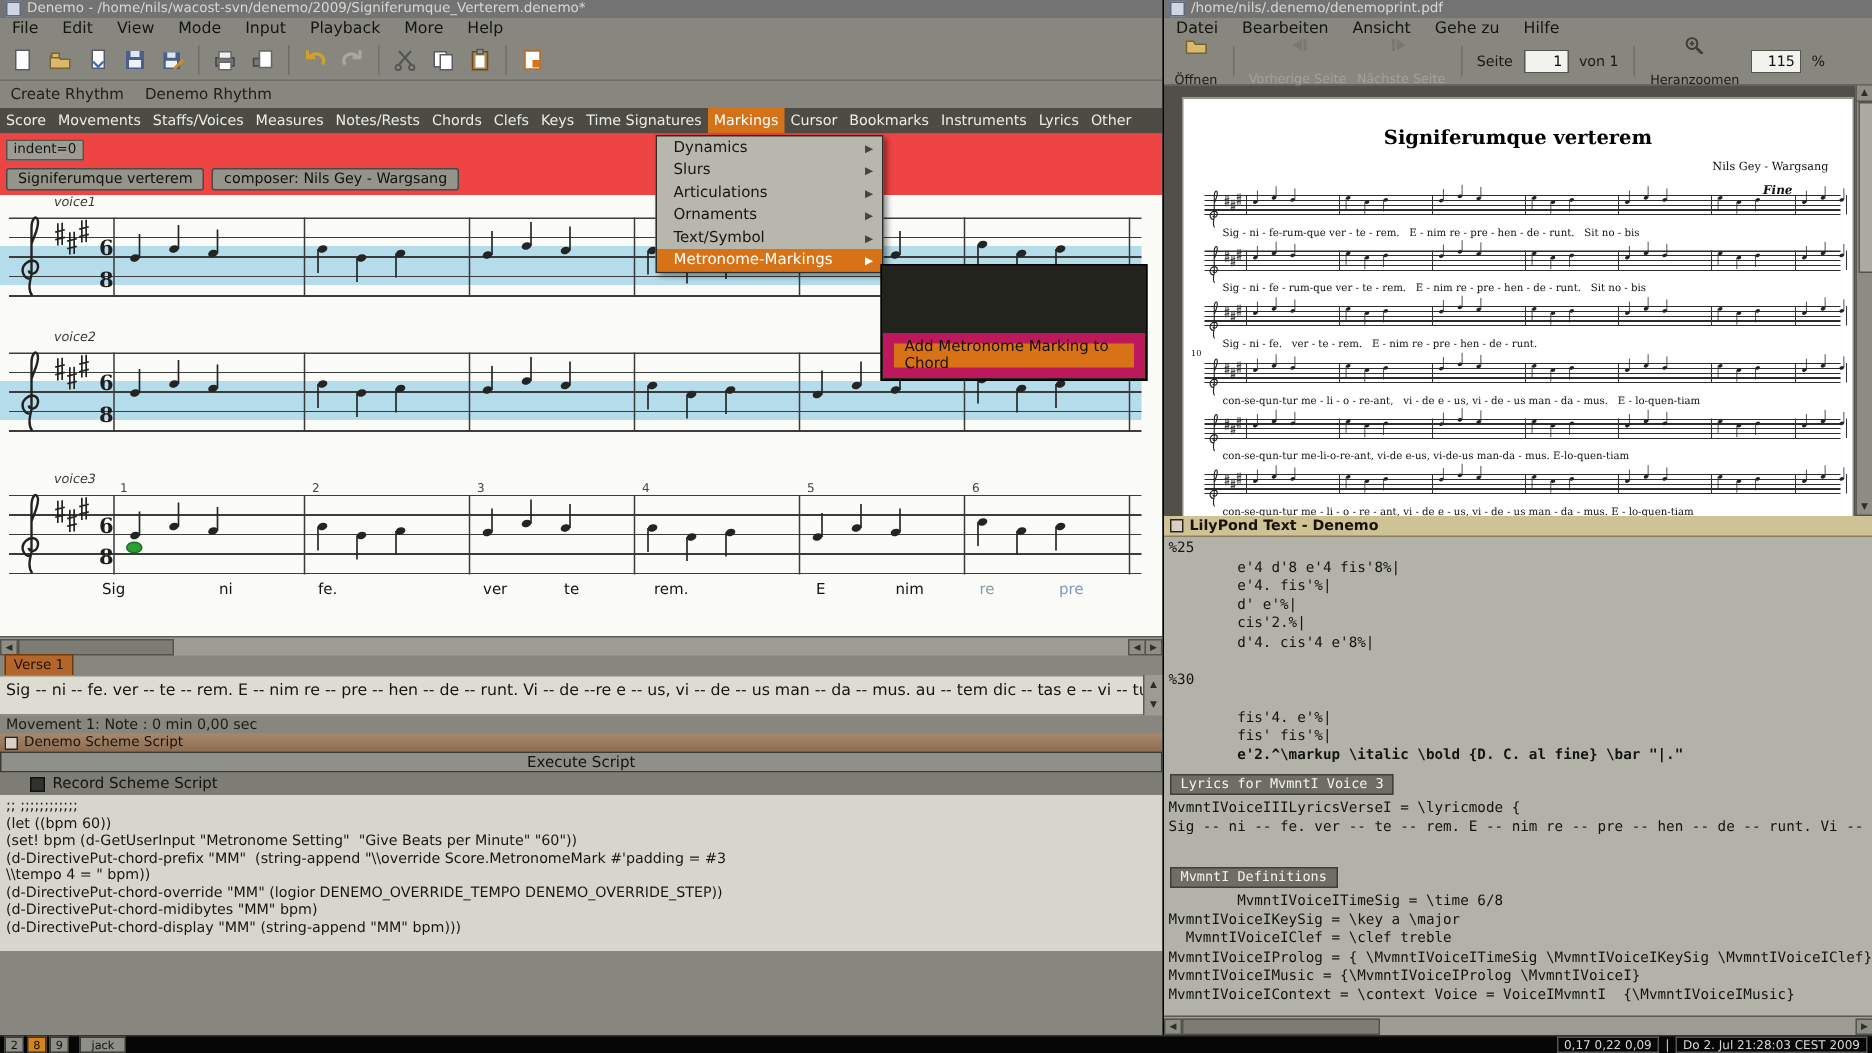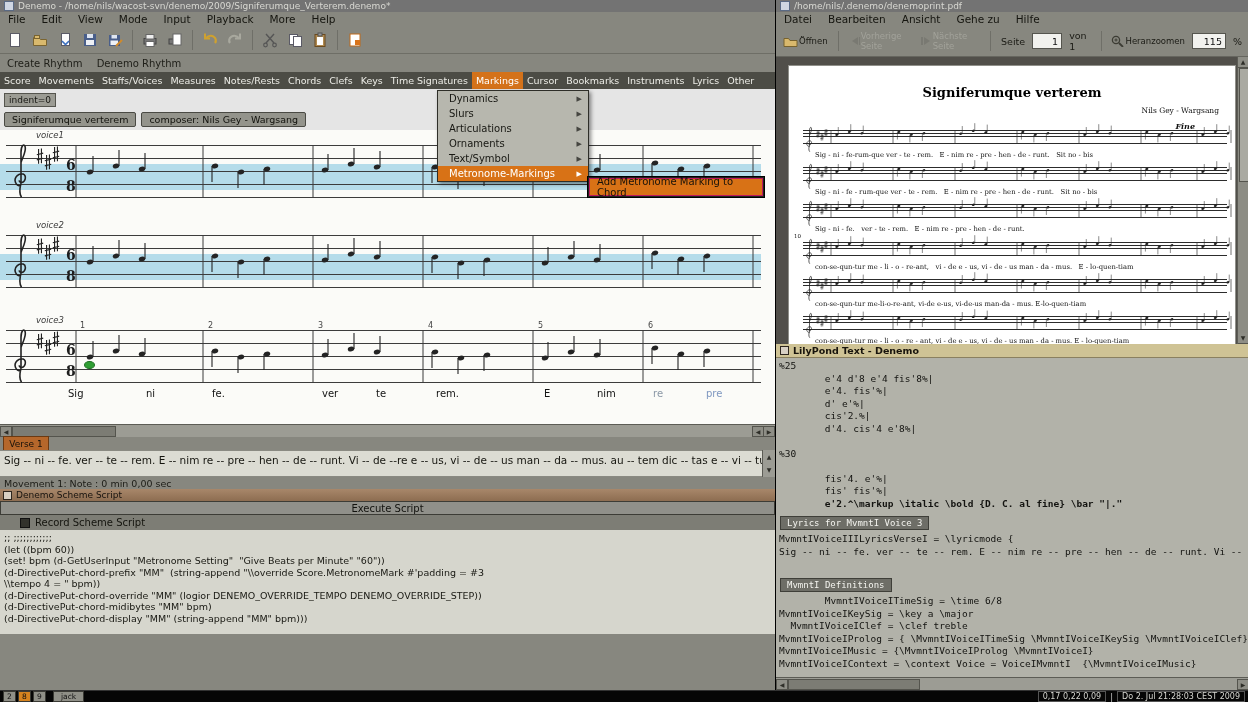--- a/index.html
+++ b/index.html
@@ -19,21 +19,21 @@
   .tsepv{width:1px;height:20px;background:#6f6f68;margin:0 3px;}
 
   
   .denemo{left:0;top:0;width:775px;height:690px;background:#87877f;}
   .rhythmbar{background:#87877f;height:18px;display:flex;align-items:center;gap:14px;padding:0 7px;
              font-size:10px;color:#20201a;}
   .cmdmenu{background:#4c4c45;height:17px;display:flex;align-items:center;font-size:9.5px;color:#ecece6;
            white-space:nowrap;overflow:hidden;}
   .cmi{padding:0 4px;height:17px;line-height:17px;}
   .cmdmenu .cmi:nth-child(10){background:#d4721a;color:#fff;}
-  .props{position:relative;background:#e5e5e5;height:42px;padding-left:16px;}
+  .props{position:relative;background:#ef4444;height:42px;padding-left:16px;}
   .mini-btn{position:absolute;left:4px;top:4px;font-size:9px;background:#9c9c94;border:1px solid #55554e;
             padding:1px 4px;color:#161612;}
   .title-btn-row{position:absolute;left:4px;top:23px;display:flex;gap:5px;}
   .gray-btn{font-size:9.5px;background:#94948c;color:#11110c;border:1px solid #4a4a44;border-radius:2px;
             padding:1px 7px;}
 
   
   .score{position:absolute;top:130px;left:0;width:775px;height:294px;background:#fbfbf8;overflow:hidden;}
   .system{position:absolute;left:0;width:775px;height:95px;}
   .sys-label{position:absolute;left:36px;top:0;font-size:8.5px;color:#3a3a3a;font-style:italic;}
@@ -57,21 +57,21 @@
   .dropdown{position:absolute;left:437px;top:90px;width:150px;background:#b7b7ae;border:1px solid #2e2e28;
             box-shadow:2px 2px 4px rgba(0,0,0,.45);z-index:6;}
   .dd-item{height:15px;display:flex;align-items:center;justify-content:space-between;
            padding:0 6px 0 11px;font-size:10px;color:#171712;}
   .dd-item .arrow{font-size:7px;color:#454540;}
   .dd-item.active{background:#d87216;color:#fff;}
   .dd-item.active .arrow{color:#fff;}
   .submenu{position:absolute;left:587px;top:176px;width:174px;background:#23231e;border:1px solid #000;
            padding:1px;z-index:7;}
   .dd-item2{background:#d87216;color:#15110a;font-size:10px;height:16px;display:flex;align-items:center;
-            padding:0 7px;border:1px solid #be185d;}
+            padding:0 7px;border:7px solid #be185d;margin-top:44px;}
 
   
   .hscroll{position:absolute;left:0;width:775px;height:12px;background:#9c9c94;border-top:1px solid #5c5c55;}
   .hthumb{position:absolute;left:12px;top:1px;width:102px;height:9px;background:#7c7c74;border:1px solid #54544d;}
   .sarr{position:absolute;top:1px;width:10px;height:9px;font-size:6px;color:#2e2e28;line-height:10px;
         text-align:center;background:#8e8e86;border:1px solid #54544d;}
   .verse-tab{position:absolute;top:436px;left:3px;width:44px;height:14px;background:#b5672b;color:#18120a;
              font-size:9px;display:flex;align-items:center;justify-content:center;border:1px solid #6b3a12;}
   .verse-area{position:absolute;top:450px;left:0;width:775px;height:27px;background:#dcdcd3;
               border-top:1px solid #8a8a82;border-bottom:1px solid #8a8a82;font-size:10.5px;color:#15150f;
@@ -91,21 +91,21 @@
   .checkbox{width:8px;height:8px;background:#32322c;border:1px solid #111;}
   .script{position:absolute;top:530px;left:0;width:775px;height:104px;background:#d6d6cd;color:#181812;
           font-size:9.5px;padding:2px 4px;box-sizing:border-box;line-height:11.5px;overflow:hidden;}
   .sline{white-space:pre;min-height:11.5px;}
 
   
   .pdf{left:775px;top:0;width:473px;height:344px;background:#87877f;border-left:1px solid #000;box-sizing:border-box;}
   .toolbar2{position:absolute;top:26px;left:0;width:473px;height:31px;background:#87877f;
             border-bottom:1px solid #66665f;display:flex;align-items:center;gap:7px;padding:0 7px;
             box-sizing:border-box;font-size:8.5px;color:#1a1a14;}
-  .tool-stack{display:flex;flex-direction:row;align-items:center;gap:1px;}
+  .tool-stack{display:flex;flex-direction:column;align-items:center;gap:13px;}
   .tool-stack.dis span{color:#a2a29a;}
   .tool-stack.dis svg{opacity:.55;}
   .tlabel{font-size:9.5px;}
   .entry{background:#f2f2ee;border:1px solid #55554e;font-size:9.5px;padding:0 3px;height:14px;display:flex;
          align-items:center;justify-content:flex-end;min-width:22px;color:#111;}
   .canvas{position:absolute;top:57px;left:0;width:473px;height:287px;background:#514f4a;overflow:hidden;}
   .page{position:absolute;left:12px;top:8px;width:446px;height:300px;background:#fff;border:1px solid #90908a;}
   .ptitle{margin-top:19px;text-align:center;font-family:"DejaVu Serif",serif;font-weight:bold;font-size:13px;color:#000;}
   .pauthor{position:absolute;right:16px;top:40px;font-family:"DejaVu Serif",serif;font-size:7.5px;color:#111;}
   .pfine{position:absolute;right:40px;top:55px;font-family:"DejaVu Serif",serif;font-style:italic;

